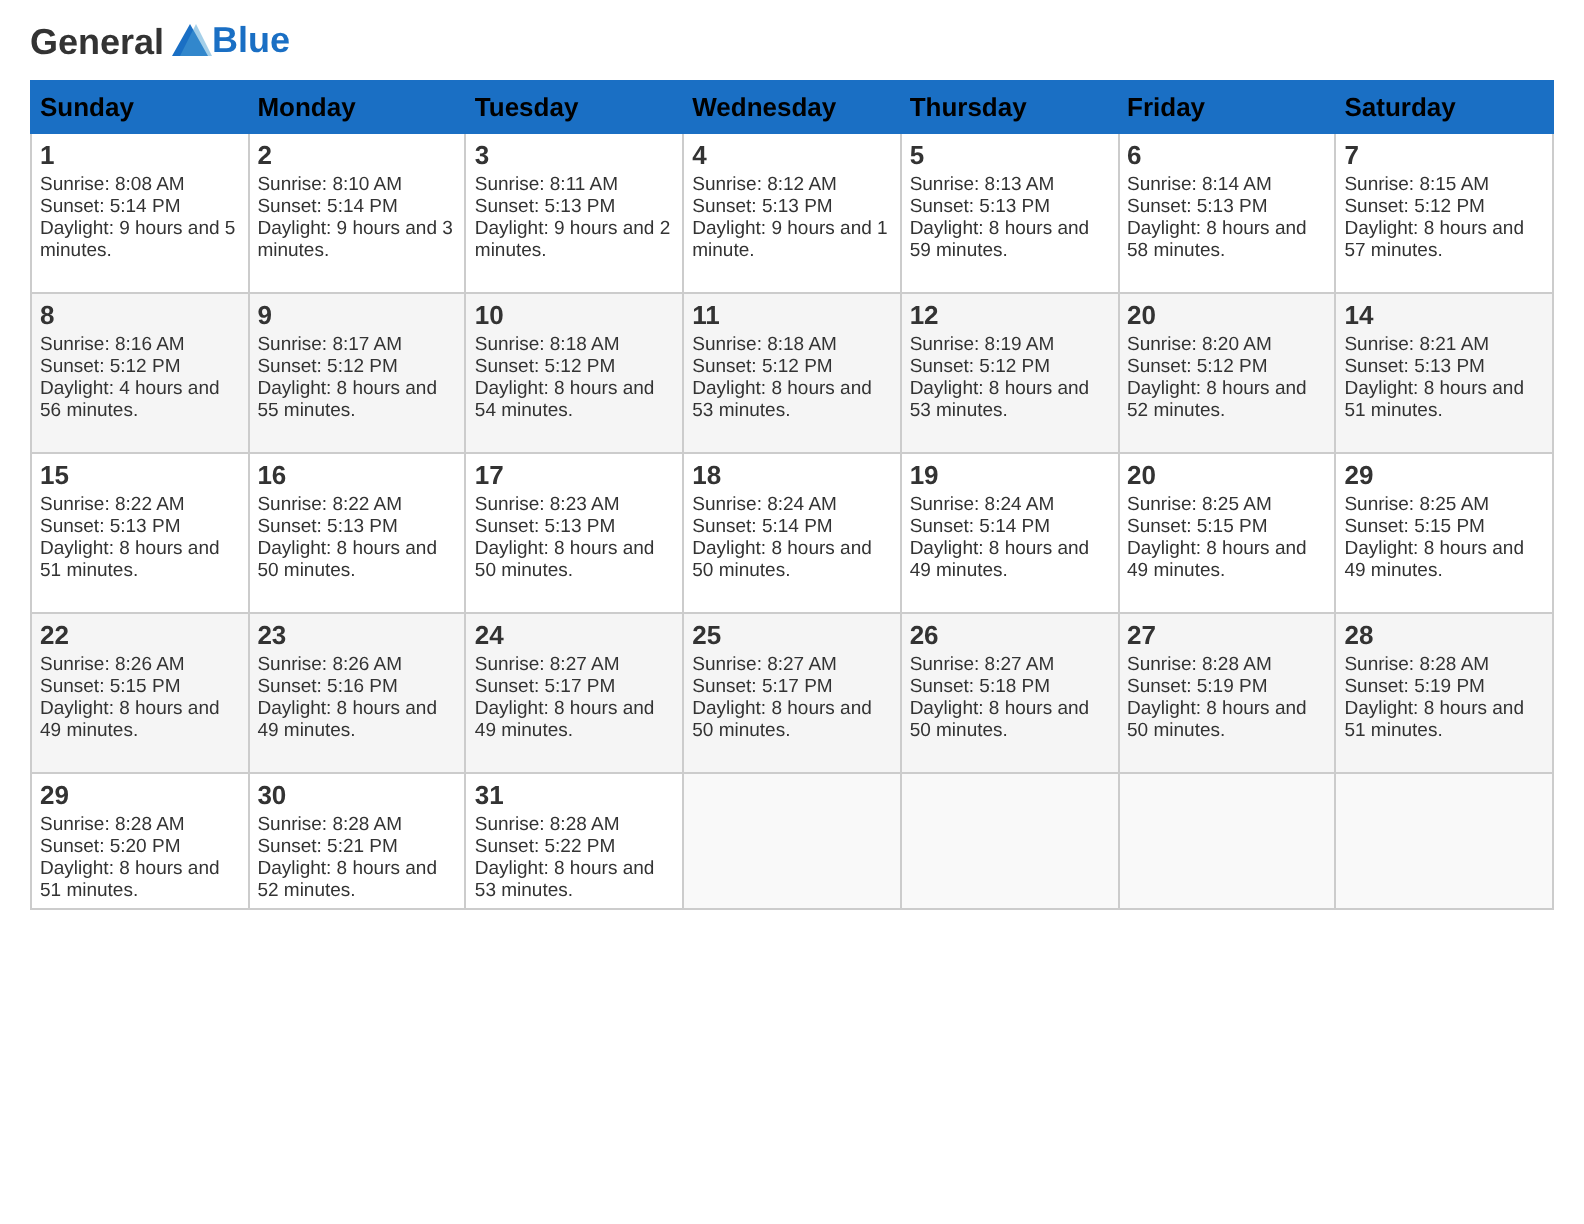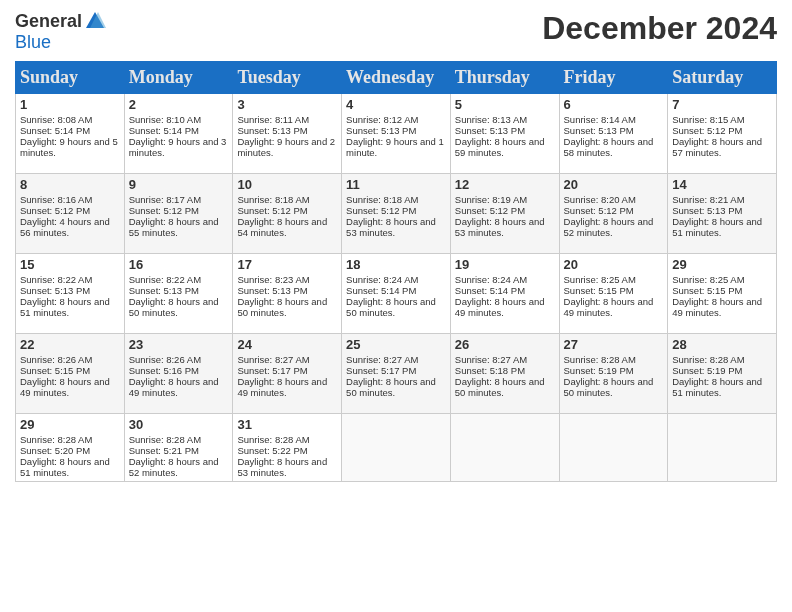--- a/index.html
+++ b/index.html
@@ -15,35 +15,35 @@
       padding: 10px 15px 10px 15px;
     }
     .header {
       display: flex;
       justify-content: space-between;
       align-items: flex-start;
       margin-bottom: 8px;
     }
     .logo {
       display: flex;
-      flex-direction: column;
+      flex-direction: row;
       align-items: flex-start;
     }
     .logo-text {
       display: flex;
       align-items: center;
     }
     .logo-general {
       font-size: 18px;
       font-weight: bold;
       color: #333;
     }
     .logo-blue {
       font-size: 18px;
-      font-weight: normal;
+      font-weight: bold;
       color: #1a6fc4;
     }
     .logo-icon {
       width: 22px;
       height: 22px;
       margin-left: 2px;
     }
     .title-section {
       text-align: right;
     }
@@ -56,27 +56,26 @@
       font-size: 14px;
       color: #555;
     }
     .calendar {
       width: 100%;
       border-collapse: collapse;
       table-layout: fixed;
     }
     .calendar th {
       background-color: #1a6fc4;
-      color: #e5e5e5;
+      color: #000000;
       padding: 5px 4px;
       text-align: left;
-      font-size: 18px;
+      font-size: 13px;
       font-weight: bold;
       border: 1px solid #1a6fc4;
-      font-family: Liberation Serif, serif;
     }
     .calendar td {
       border: 1px solid #ccc;
       vertical-align: top;
       padding: 3px 4px;
       font-size: 9.5px;
       color: #333;
       height: 80px;
       background: #fff;
     }
@@ -107,21 +106,20 @@
       <div class="logo-text">
         <span class="logo-general">General</span>
         <svg class="logo-icon" viewBox="0 0 22 22">
           <polygon points="11,2 20,18 2,18" fill="#1a6fc4"></polygon>
           <polygon points="14,2 22,18 6,18" fill="#4a9fd4" opacity="0.5"></polygon>
         </svg>
       </div>
       <span class="logo-blue">Blue</span>
     </div>
     <div class="title-section">
-      <div class="month-year">December 2024</div>
     </div>
   </div>
 
   <table class="calendar">
     <thead>
       <tr>
         <th>Sunday</th>
         <th>Monday</th>
         <th>Tuesday</th>
         <th>Wednesday</th>

